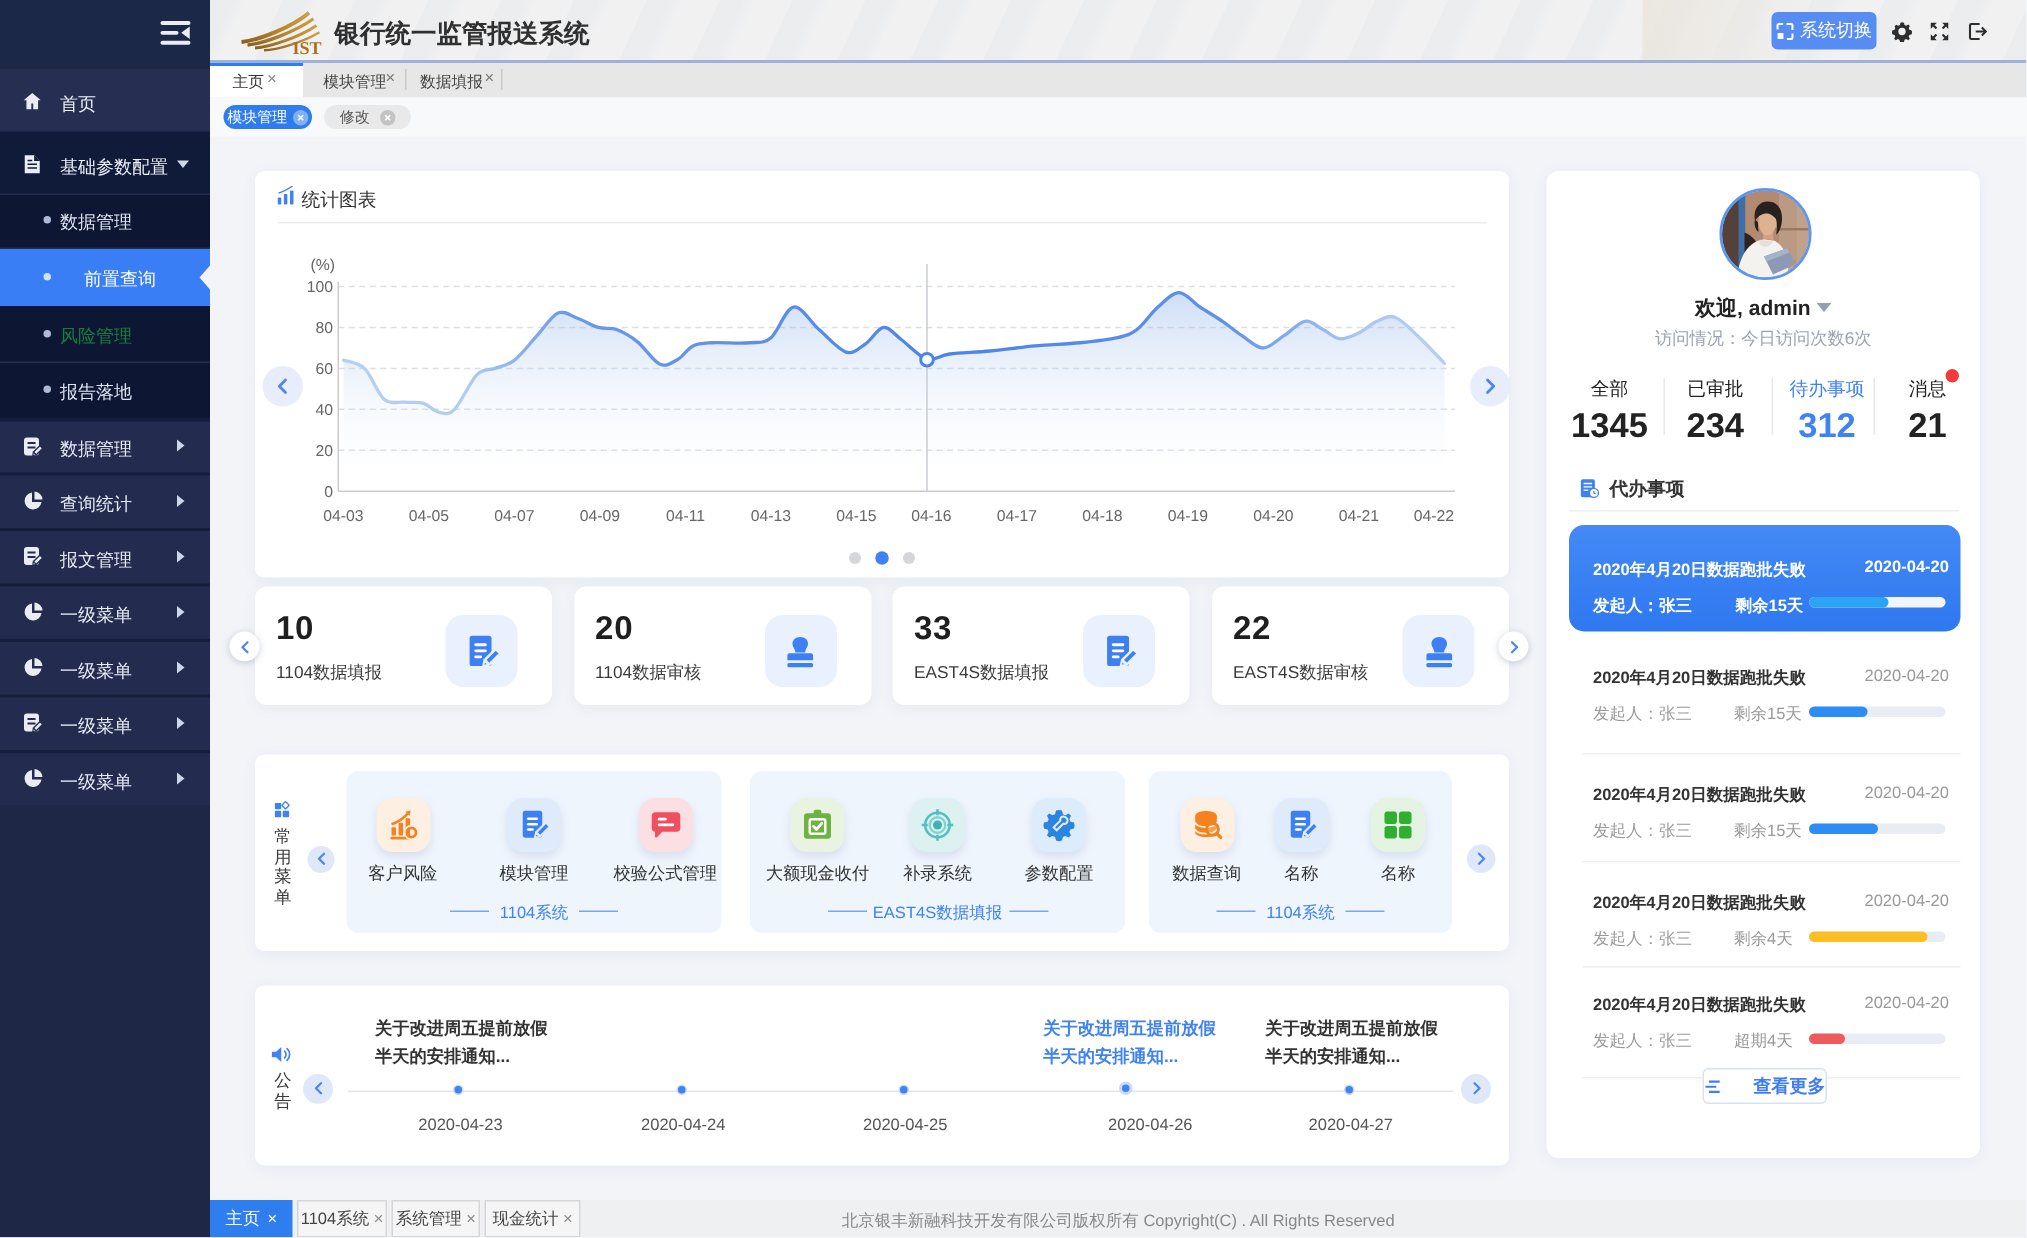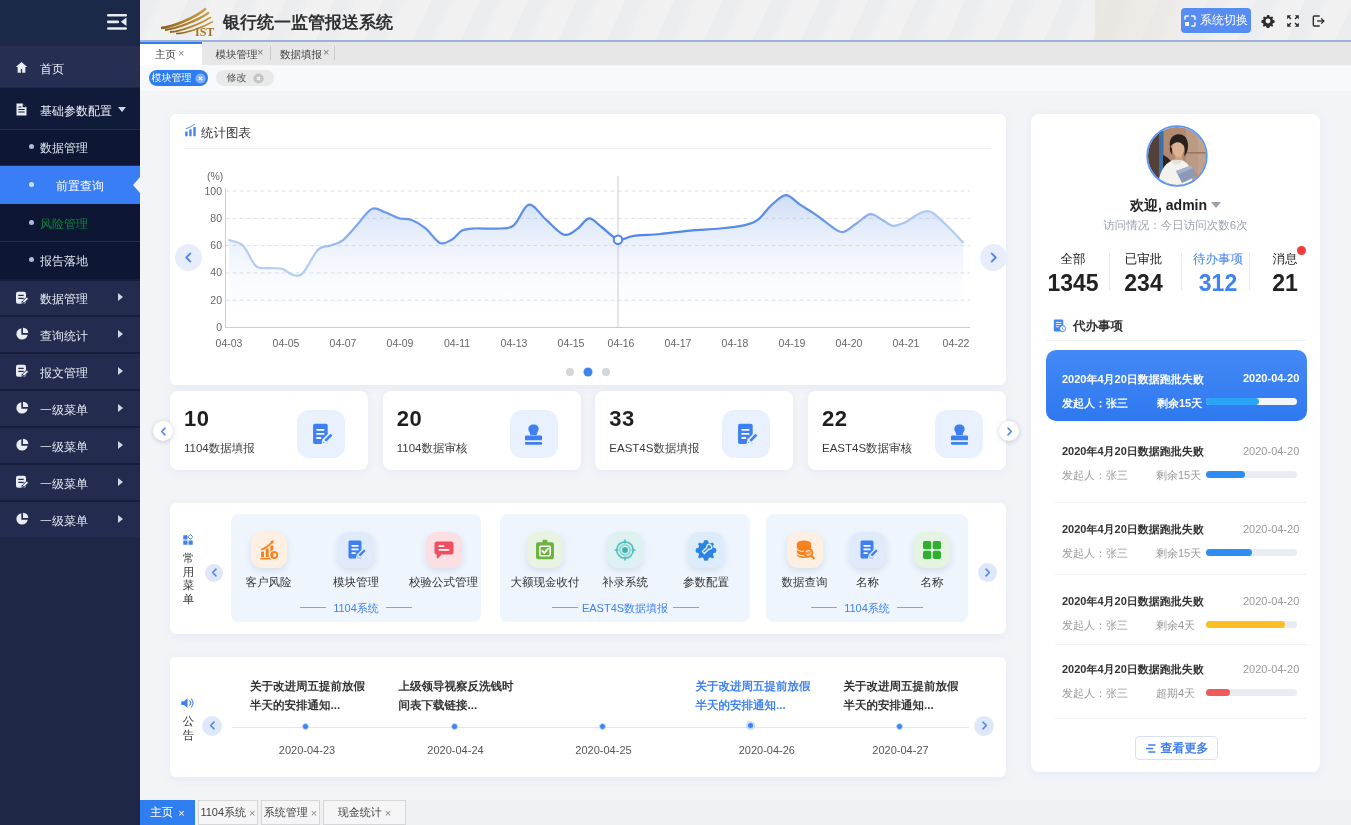--- a/index.html
+++ b/index.html
@@ -508,21 +508,20 @@
     </div>
 <div class="navc" style="left:974px;top:715.5px;width:20px;height:20px;background:#dfe8f8">
       <svg width="9" height="9" viewBox="0 0 12 12">
         <path d="M4 1.5 8.5 6 4 10.5" fill="none" stroke="#4c86f0" stroke-width="2" stroke-linecap="round" stroke-linejoin="round"></path>
       </svg>
     </div>
 <div class="a" style="left:232px;top:727px;width:737px;height:1px;background:#e2e5ea"></div>
 <div class="a" style="left:250px;top:677px;width:120px;font-size:11.5px;line-height:18.6px;color:#333;font-weight:600;text-align:left">关于改进周五提前放假<br>半天的安排通知...</div>
 <div class="a" style="left:302.0px;top:722.5px;width:7px;height:7px;border-radius:50%;background:#3f82f2;border:1.5px solid #c7dbfb"></div>
 <div class="a" style="left:267px;top:744px;width:80px;text-align:center;font-size:11px;color:#555">2020-04-23</div>
-<div class="a" style="left:398.5px;top:677px;width:120px;font-size:11.5px;line-height:18.6px;color:#333;font-weight:600;text-align:left">上级领导视察反洗钱时<br>间表下载链接...</div>
 <div class="a" style="left:450.5px;top:722.5px;width:7px;height:7px;border-radius:50%;background:#3f82f2;border:1.5px solid #c7dbfb"></div>
 <div class="a" style="left:415.5px;top:744px;width:80px;text-align:center;font-size:11px;color:#555">2020-04-24</div>
 <div class="a" style="left:598.5px;top:722.5px;width:7px;height:7px;border-radius:50%;background:#3f82f2;border:1.5px solid #c7dbfb"></div>
 <div class="a" style="left:563.5px;top:744px;width:80px;text-align:center;font-size:11px;color:#555">2020-04-25</div>
 <div class="a" style="left:695.5px;top:677px;width:120px;font-size:11.5px;line-height:18.6px;color:#3f82f2;font-weight:600;text-align:left">关于改进周五提前放假<br>半天的安排通知...</div>
 <div class="a" style="left:745.5px;top:720.5px;width:9px;height:9px;border-radius:50%;background:#3f82f2;border:2.5px solid #c7dbfb"></div>
 <div class="a" style="left:715px;top:744px;width:80px;text-align:right;font-size:11px;color:#555">2020-04-26</div>
 <div class="a" style="left:843.5px;top:677px;width:120px;font-size:11.5px;line-height:18.6px;color:#333;font-weight:600;text-align:left">关于改进周五提前放假<br>半天的安排通知...</div>
 <div class="a" style="left:895.5px;top:722.5px;width:7px;height:7px;border-radius:50%;background:#3f82f2;border:1.5px solid #c7dbfb"></div>
 <div class="a" style="left:860.5px;top:744px;width:80px;text-align:center;font-size:11px;color:#555">2020-04-27</div>
@@ -607,21 +606,21 @@
 <div class="a" style="left:1206px;top:620.5px;width:91px;height:7px;border-radius:3.5px;background:#e9edf3"></div>
 <div class="a" style="left:1206px;top:620.5px;width:79px;height:7px;border-radius:3.5px;background:#fbbf24"></div>
 <div class="a" style="left:1055px;top:643.5px;width:252px;height:1px;background:#efefef"></div>
 <div class="a" style="left:1062px;top:662px;font-size:11px;font-weight:bold;color:#333">2020年4月20日数据跑批失败</div>
 <div class="a" style="left:1243px;top:662.5px;font-size:11px;color:#999">2020-04-20</div>
 <div class="a" style="left:1062px;top:686px;font-size:11px;color:#999">发起人：张三</div>
 <div class="a" style="left:1156px;top:686px;font-size:11px;color:#999">超期4天</div>
 <div class="a" style="left:1206px;top:689px;width:91px;height:7px;border-radius:3.5px;background:#e9edf3"></div>
 <div class="a" style="left:1206px;top:689px;width:24px;height:7px;border-radius:3.5px;background:#ef5b5b"></div>
 <div class="a" style="left:1055px;top:718px;width:252px;height:1px;background:#efefef"></div>
-<div class="a" style="left:1135px;top:736px;width:83px;height:24px;border:1px solid #d8e1f0;border-radius:4px;background:#fff;display:flex;align-items:center;justify-content:center;gap:5px">
+<div class="a" style="left:1135px;top:712px;width:83px;height:24px;border:1px solid #d8e1f0;border-radius:4px;background:#fff;display:flex;align-items:center;justify-content:space-between;gap:5px">
       <svg width="11" height="9" viewBox="0 0 12 10">
         <g stroke="#3f7ef2" stroke-width="1.6">
           <path d="M3.5 1.2h8M1 5h8M3.5 8.8h8" transform="translate(0,0)"></path>
         </g>
       </svg>
       <span style="font-size:12px;color:#3f7ef2;font-weight:bold">查看更多</span>
     </div>
 
 <div class="a" style="left:140px;top:800px;width:1211px;height:25px;background:#eff0f2"></div>
 <div class="a" style="left:140px;top:800px;width:55px;height:25px;background:#2e7ef0;color:#fff;font-size:11.5px;display:flex;align-items:center;justify-content:center;gap:5px">
@@ -629,16 +628,17 @@
       <span style="font-size:11px">×</span>
     </div>
 <div class="a" style="left:198px;top:800px;width:60px;height:25px;background:#f5f5f6;border:1px solid #d6d6d8;color:#444;font-size:11px;display:flex;align-items:center;justify-content:center;gap:3px;white-space:nowrap">
       <span>1104系统</span>
       <span style="color:#888;font-size:11px">×</span>
     </div>
 <div class="a" style="left:261px;top:800px;width:59px;height:25px;background:#f5f5f6;border:1px solid #d6d6d8;color:#444;font-size:11px;display:flex;align-items:center;justify-content:center;gap:3px;white-space:nowrap">
       <span>系统管理</span>
       <span style="color:#888;font-size:11px">×</span>
     </div>
-<div class="a" style="left:323px;top:800px;width:83px;height:25px;background:#f5f5f6;border:1px solid #d6d6d8;color:#444;font-size:11px;display:flex;align-items:center;justify-content:center;gap:3px;white-space:nowrap">
+<div class="a" style="left:323px;top:800px;width:64px;height:25px;background:#f5f5f6;border:1px solid #d6d6d8;color:#444;font-size:11px;display:flex;align-items:center;justify-content:center;gap:3px;white-space:nowrap">
       <span>现金统计</span>
       <span style="color:#888;font-size:11px">×</span>
     </div>
+<div class="a" style="left:440px;top:806px;width:611px;text-align:center;font-size:11px;color:#888">北京银丰新融科技开发有限公司版权所有 Copyright(C) . All Rights Reserved</div>
 </div>
 </body></html>

